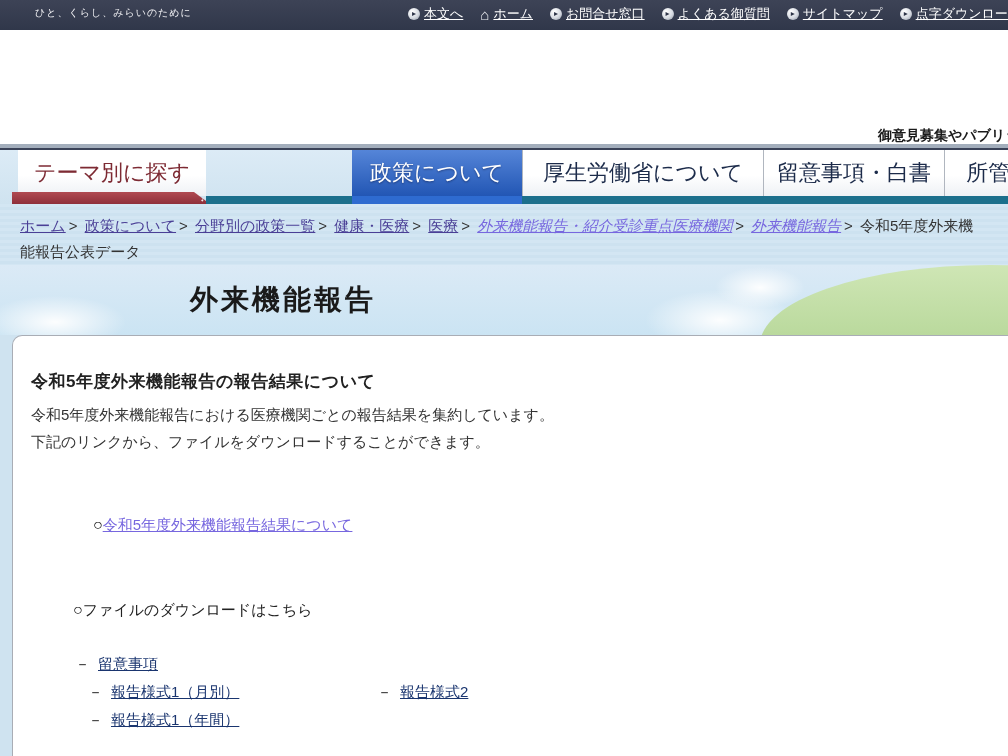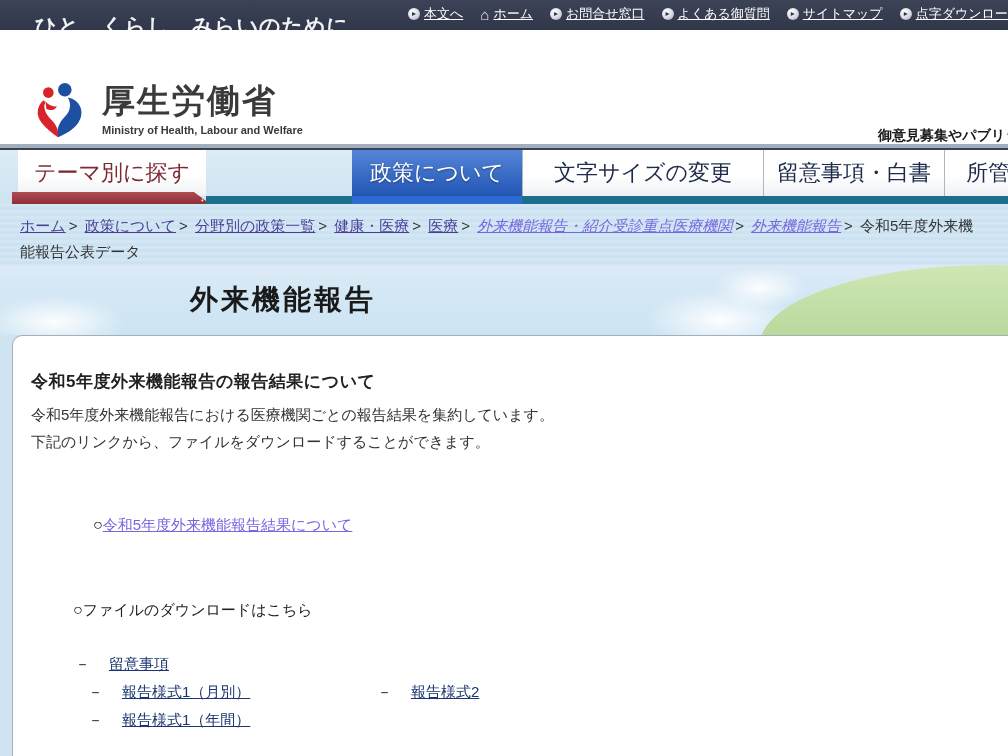--- a/index.html
+++ b/index.html
@@ -2,21 +2,21 @@
 <html lang="ja"><head>
 <meta charset="utf-8">
 <style>
   * { margin:0; padding:0; box-sizing:border-box; }
   body { font-family:"Liberation Sans","DejaVu Sans",sans-serif; }
   .viewport { position:relative; width:1008px; height:756px; overflow:hidden; background:#cfe3f0; }
   .page { position:relative; width:1150px; }
 
   
   .topbar { position:relative; height:30px; background:linear-gradient(#3d4356,#30374a); }
-  .topbar-slogan { position:absolute; left:35px; top:6px; color:#f2f2f5; font-size:21px; font-weight:bold; letter-spacing:1px;margin-top:6px; }
+  .topbar-slogan { position:absolute; left:35px; top:6px; color:#f2f2f5; font-size:10px; font-weight:normal; letter-spacing:1px; }
   .topbar-links { position:absolute; left:408px; top:5px; display:flex; gap:17px; align-items:center; }
   .toplink { display:flex; align-items:center; gap:4px; color:#ffffff; font-size:13px; cursor:pointer; }
   .toplink .lbl { text-decoration:underline; }
   .icon-circle { display:inline-flex; align-items:center; justify-content:center; width:12px; height:12px; border-radius:50%;
     background:radial-gradient(circle at 35% 30%, #ffffff, #d7dbe2 55%, #8f96a3); font-size:8px; color:#2c3347; line-height:1; }
   .icon-home { font-size:15px; color:#eef0f4; line-height:1; }
 
   
   .header { position:relative; height:114px; background:#ffffff; }
   .logo { position:absolute; left:28px; top:50px; display:flex; align-items:flex-start; }
@@ -81,21 +81,21 @@
   .content-area { position:relative; min-height:421px; padding-bottom:40px; }
   .box { margin-left:12px; width:1130px; min-height:460px; background:#ffffff; border:1px solid #a9adb5;
     border-bottom:none; border-radius:10px 10px 0 0; padding:34px 20px 60px 18px; color:#333; }
   .box h2 { font-size:17px; font-weight:bold; color:#222; margin-bottom:8px; letter-spacing:.5px; }
   .box p { font-size:15px; line-height:27px; }
   .circle-row { font-size:15px; }
   .circle-mark { color:#111; font-size:16px; }
   .row-report { margin-top:61px; padding-left:62px; }
   .row-download { margin-top:66px; padding-left:42px; color:#222; }
   .a-violet { color:#7767df; text-decoration:underline; cursor:pointer; }
-  .a-navy { color:#1a356f; text-decoration:underline; cursor:pointer;margin-left:11px; }
+  .a-navy { color:#1a356f; text-decoration:underline; cursor:pointer; }
   .file-list { margin-top:35px; font-size:15px; }
   .file-row { position:relative; line-height:18px; margin-bottom:10px; }
   .fr1 { padding-left:44px; }
   .fr2, .fr3 { padding-left:57px; }
   .dash { color:#111; margin-right:8px; }
   .col2 { position:absolute; left:346px; top:0; }
 </style>
 </head>
 <body>
 
@@ -126,44 +126,29 @@
         <span class="lbl">サイトマップ</span>
       </span>
       <span class="toplink">
         <span class="icon-circle">▸</span>
         <span class="lbl">点字ダウンロード</span>
       </span>
     </div>
   </div>
 
   <div class="header">
-    <div class="logo">
-      <span>
-        <svg width="62" height="62" viewBox="0 0 64 64">
-          <circle cx="21" cy="13" r="5.5" fill="#d8232a"></circle>
-          <circle cx="38" cy="10" r="7" fill="#1d50a2"></circle>
-          <path d="M41,18 C52,20 58,30 54,40 C50,50 40,55 31,59 C29,51 32,44 38,38 C44,32 45,24 41,18 Z" fill="#1d50a2"></path>
-          <path d="M16,21 C9,27 8,37 14,44 C19,50 25,55 31,59 C32,52 29,46 24,41 C18,35 15,28 18,23 Z" fill="#d8232a"></path>
-          <path d="M18,22 C21,26 26,28 30,27 C28,31 23,32 19,30 Z" fill="#d8232a"></path>
-        </svg>
-      </span>
-      <span class="logo-text">
-        <div class="logo-title">厚生労働省</div>
-        <div class="logo-sub">Ministry of Health, Labour and Welfare</div>
-      </span>
-    </div>
     <div class="opinion">御意見募集やパブリックコメント</div>
   </div>
 
   <div class="hdr-border"></div>
 
   <div class="nav">
     <div class="tab tab1">テーマ別に探す</div>
     <div class="tab tab3">政策について</div>
-    <div class="tab sep tab4">文字サイズの変更</div>
+    <div class="tab sep tab4">厚生労働省について</div>
     <div class="tab sep tab5">留意事項・白書</div>
     <div class="tab sep tab6">所管の法令等</div>
     <div class="strip1">
       <span class="dn">↓</span>
     </div>
     <div class="tab-strip strip2"></div>
     <div class="tab-strip strip3"></div>
     <div class="tab-strip strip4"></div>
     <div class="tab-strip strip5"></div>
     <div class="tab-strip strip6"></div>

